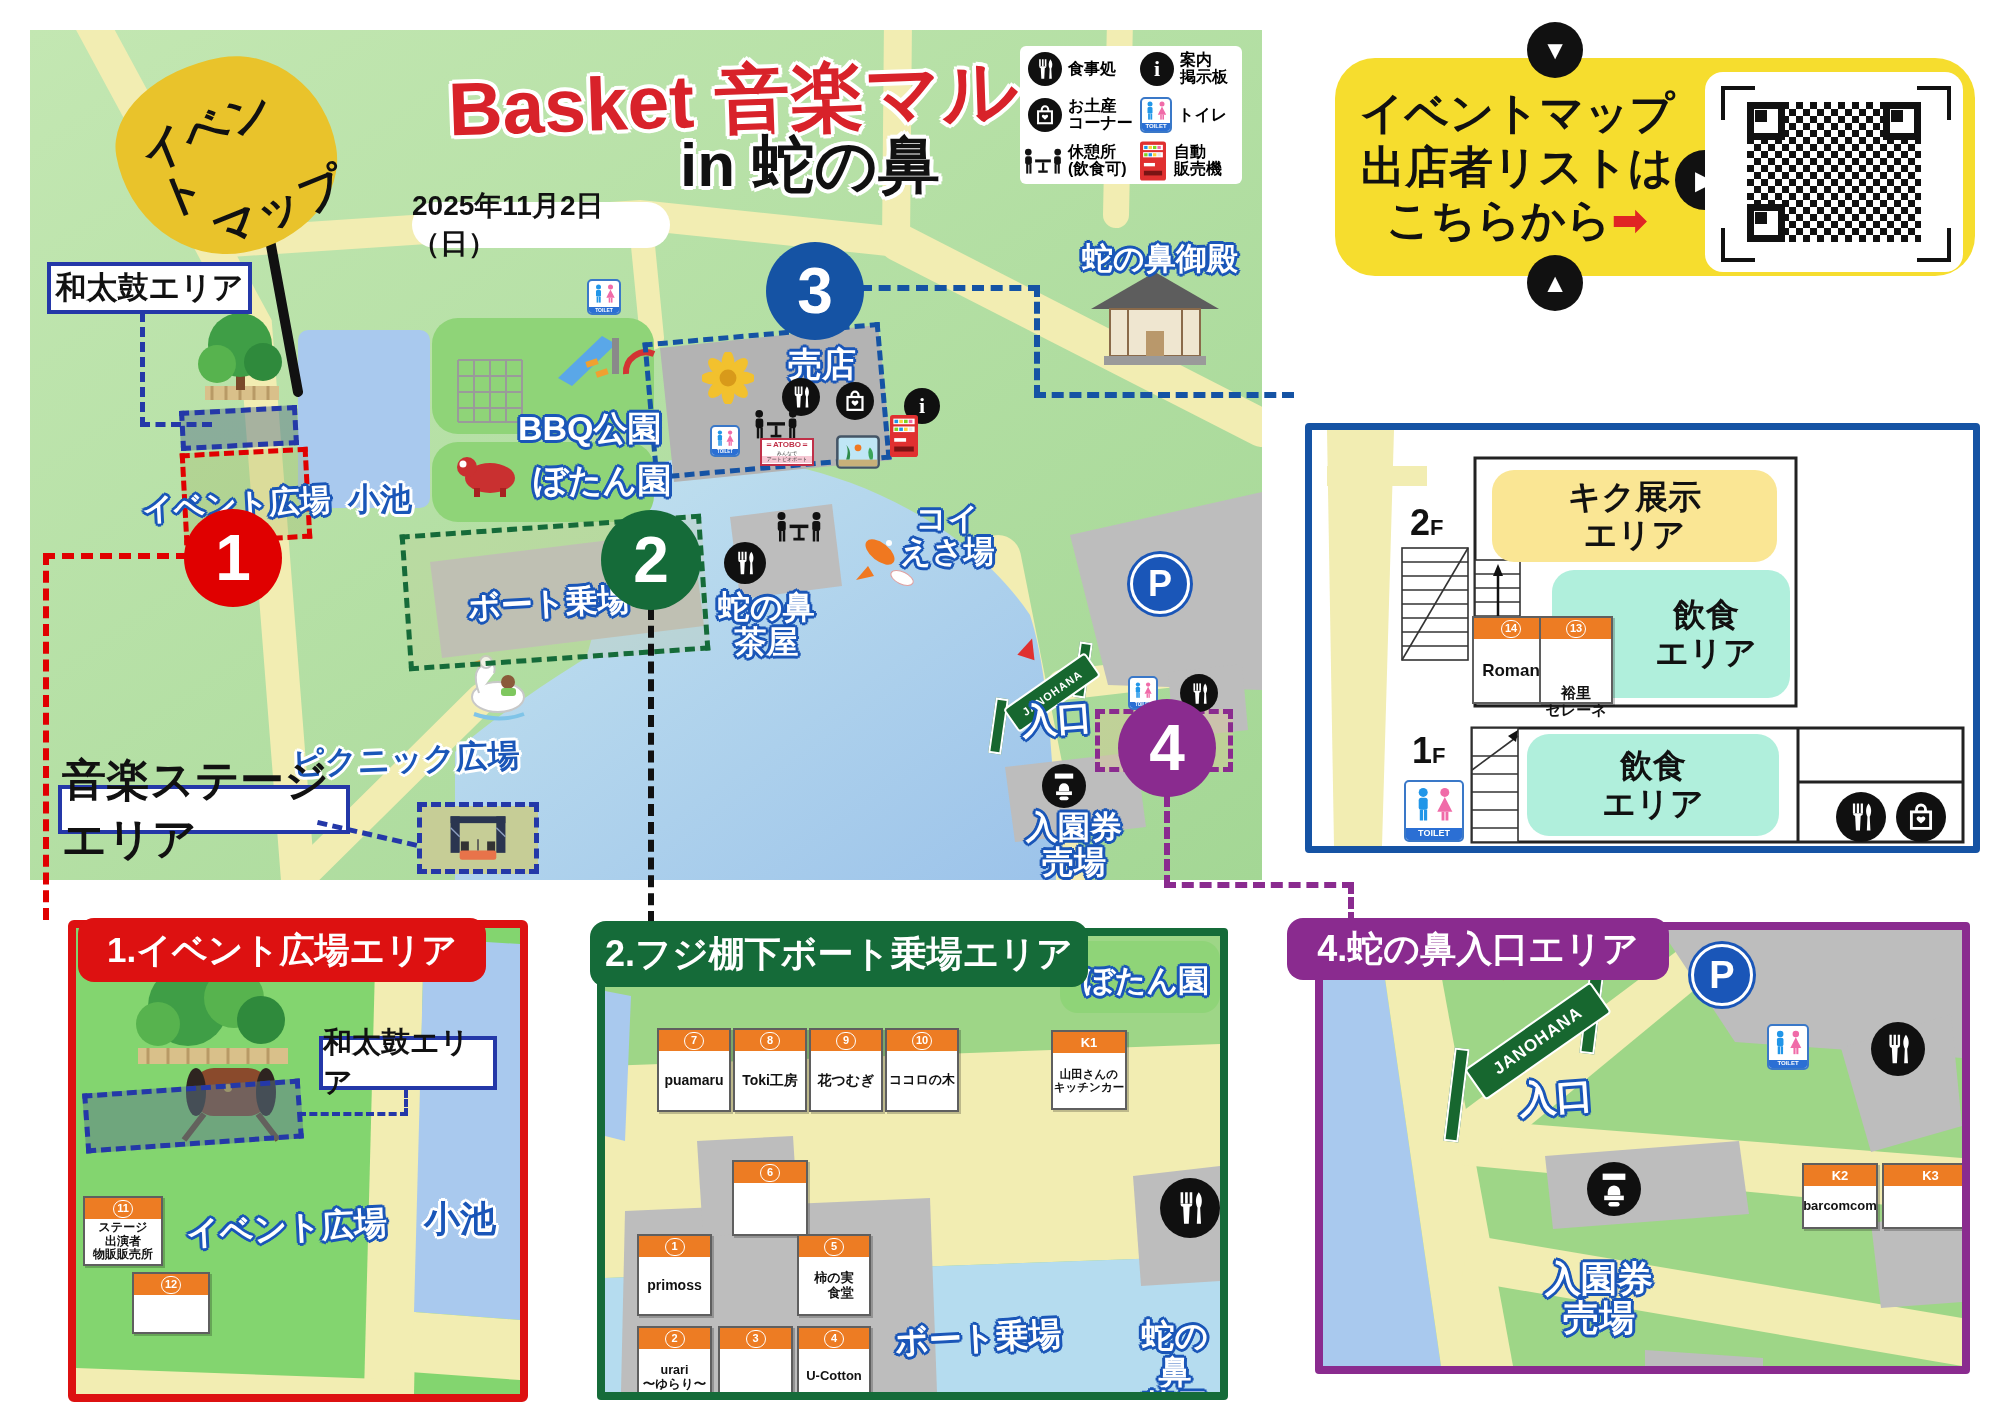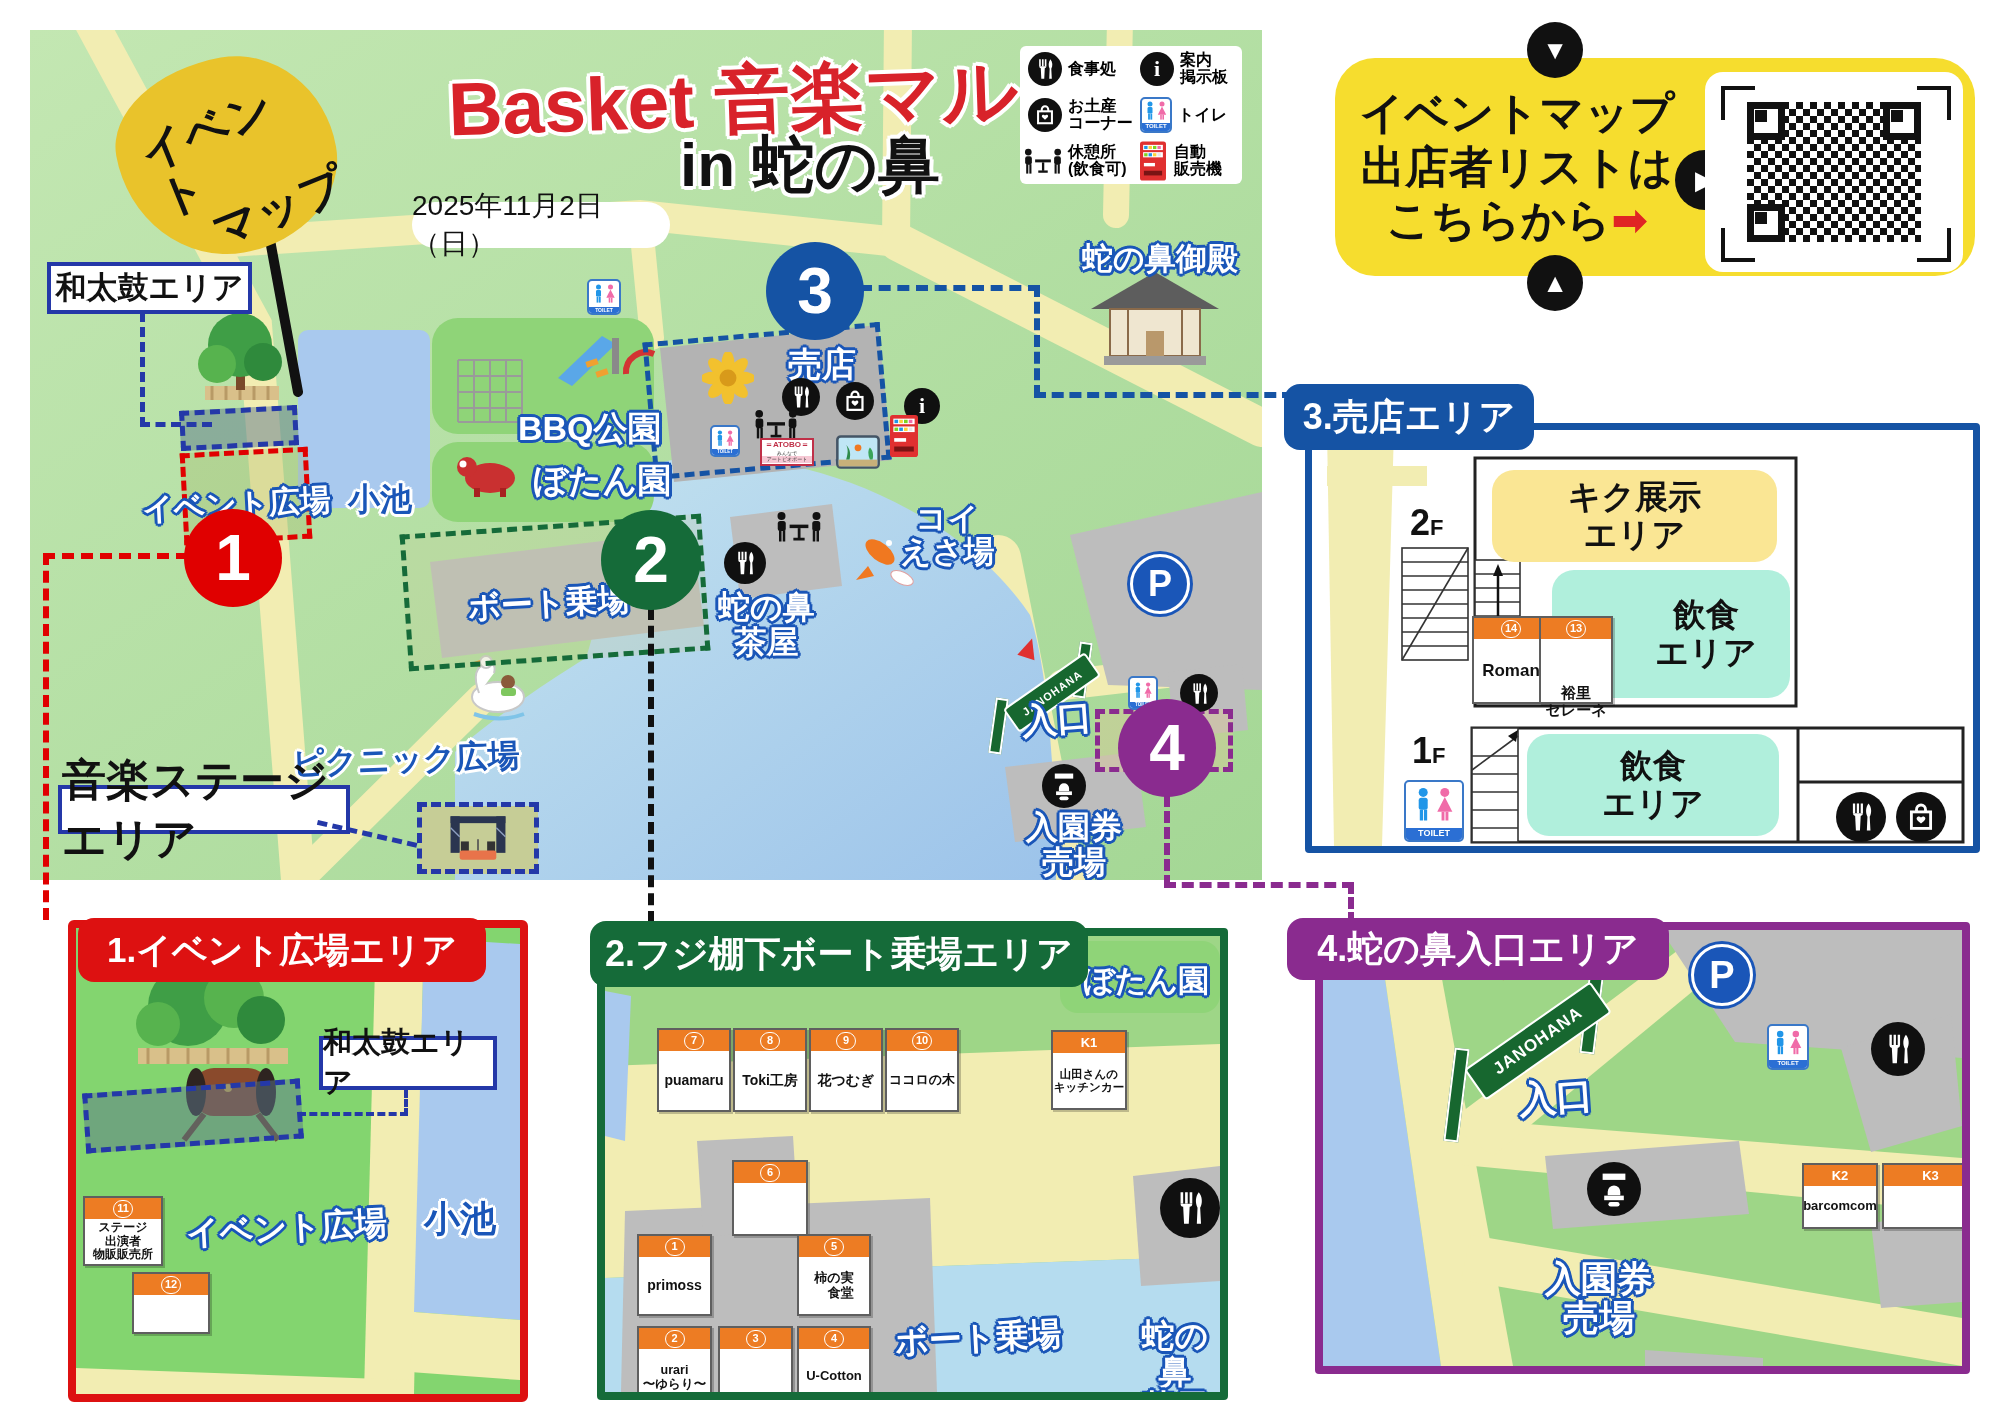--- a/index.html
+++ b/index.html
@@ -267,21 +267,21 @@
       <div class="abs" style="left:34px;top:38px;transform:rotate(-12deg);font-weight:bold;color:#111;font-size:45px;line-height:1.1;">
         <div>イベント</div>
         <div style="margin-left:38px;">マップ</div>
       </div>
     </div>
 
     <div class="abs ow" style="left:330px;top:18px;width:900px;text-align:center;font-size:75px;transform:rotate(-2deg);z-index:3;">Basket 音楽マルシェ</div>
     <div class="abs ob" style="left:540px;top:93px;width:480px;text-align:center;font-size:62px;z-index:3;">in 蛇の鼻</div>
     <div class="abs" style="left:382px;top:172px;width:258px;height:46px;background:#fff;border-radius:24px;display:flex;
                 align-items:center;justify-content:center;z-index:3;">
-      <span style="font-weight:normal;font-size:28px;color:#111;">2025年11月2日（日）</span>
+      <span style="font-weight:bold;font-size:28px;color:#111;">2025年11月2日（日）</span>
     </div>
 
     <div class="abs" style="left:990px;top:16px;width:218px;height:138px;background:#fff;border-radius:6px;z-index:3;
                 display:grid;grid-template-columns:118px 96px;grid-template-rows:46px 46px 46px;align-items:center;padding:0 2px;">
       <div style="display:flex;align-items:center;gap:6px;padding-left:6px;">
         <div class="cicon" style="position:relative;width:34px;height:34px;flex:none;">
             <svg width="26" height="26">
               <use href="#sym-fork"></use>
             </svg>
           </div>
@@ -731,23 +731,20 @@
         <svg width="36" height="36">
           <use href="#sym-fork"></use>
         </svg>
       </div>
     <div class="cicon abs" style="left:584px;top:362px;width:50px;height:50px;">
         <svg width="36" height="36">
           <use href="#sym-bag"></use>
         </svg>
       </div>
   </div>
-  <div class="phead abs" style="left:1284px;top:384px;width:250px;height:66px;background:#1553a4;font-size:36px;">
-    <span>3.売店エリア</span>
-  </div>
 
   <div class="pbox abs" style="left:1315px;top:922px;width:655px;height:452px;border:8px solid #8a2b8f;border-radius:4px;">
     <svg class="abs" style="left:0;top:0;" width="639" height="436" viewBox="0 0 639 436">
       <rect width="639" height="436" fill="#9ed687"></rect>
       <polygon points="0,0 55,0 118,436 0,436" fill="#a9c9ee"></polygon>
       <polygon points="55,0 110,0 190,436 118,436" fill="#f2edb2"></polygon>
       <polygon points="126,188 639,228 639,282 140,235" fill="#f2edb2"></polygon>
       <polygon points="124,193 382,0 444,0 170,226" fill="#f2edb2"></polygon>
       <polygon points="148,305 639,388 639,436 138,350" fill="#f2edb2"></polygon>
       <polygon points="338,0 639,0 639,128 412,112" fill="#bdbdbd"></polygon>

